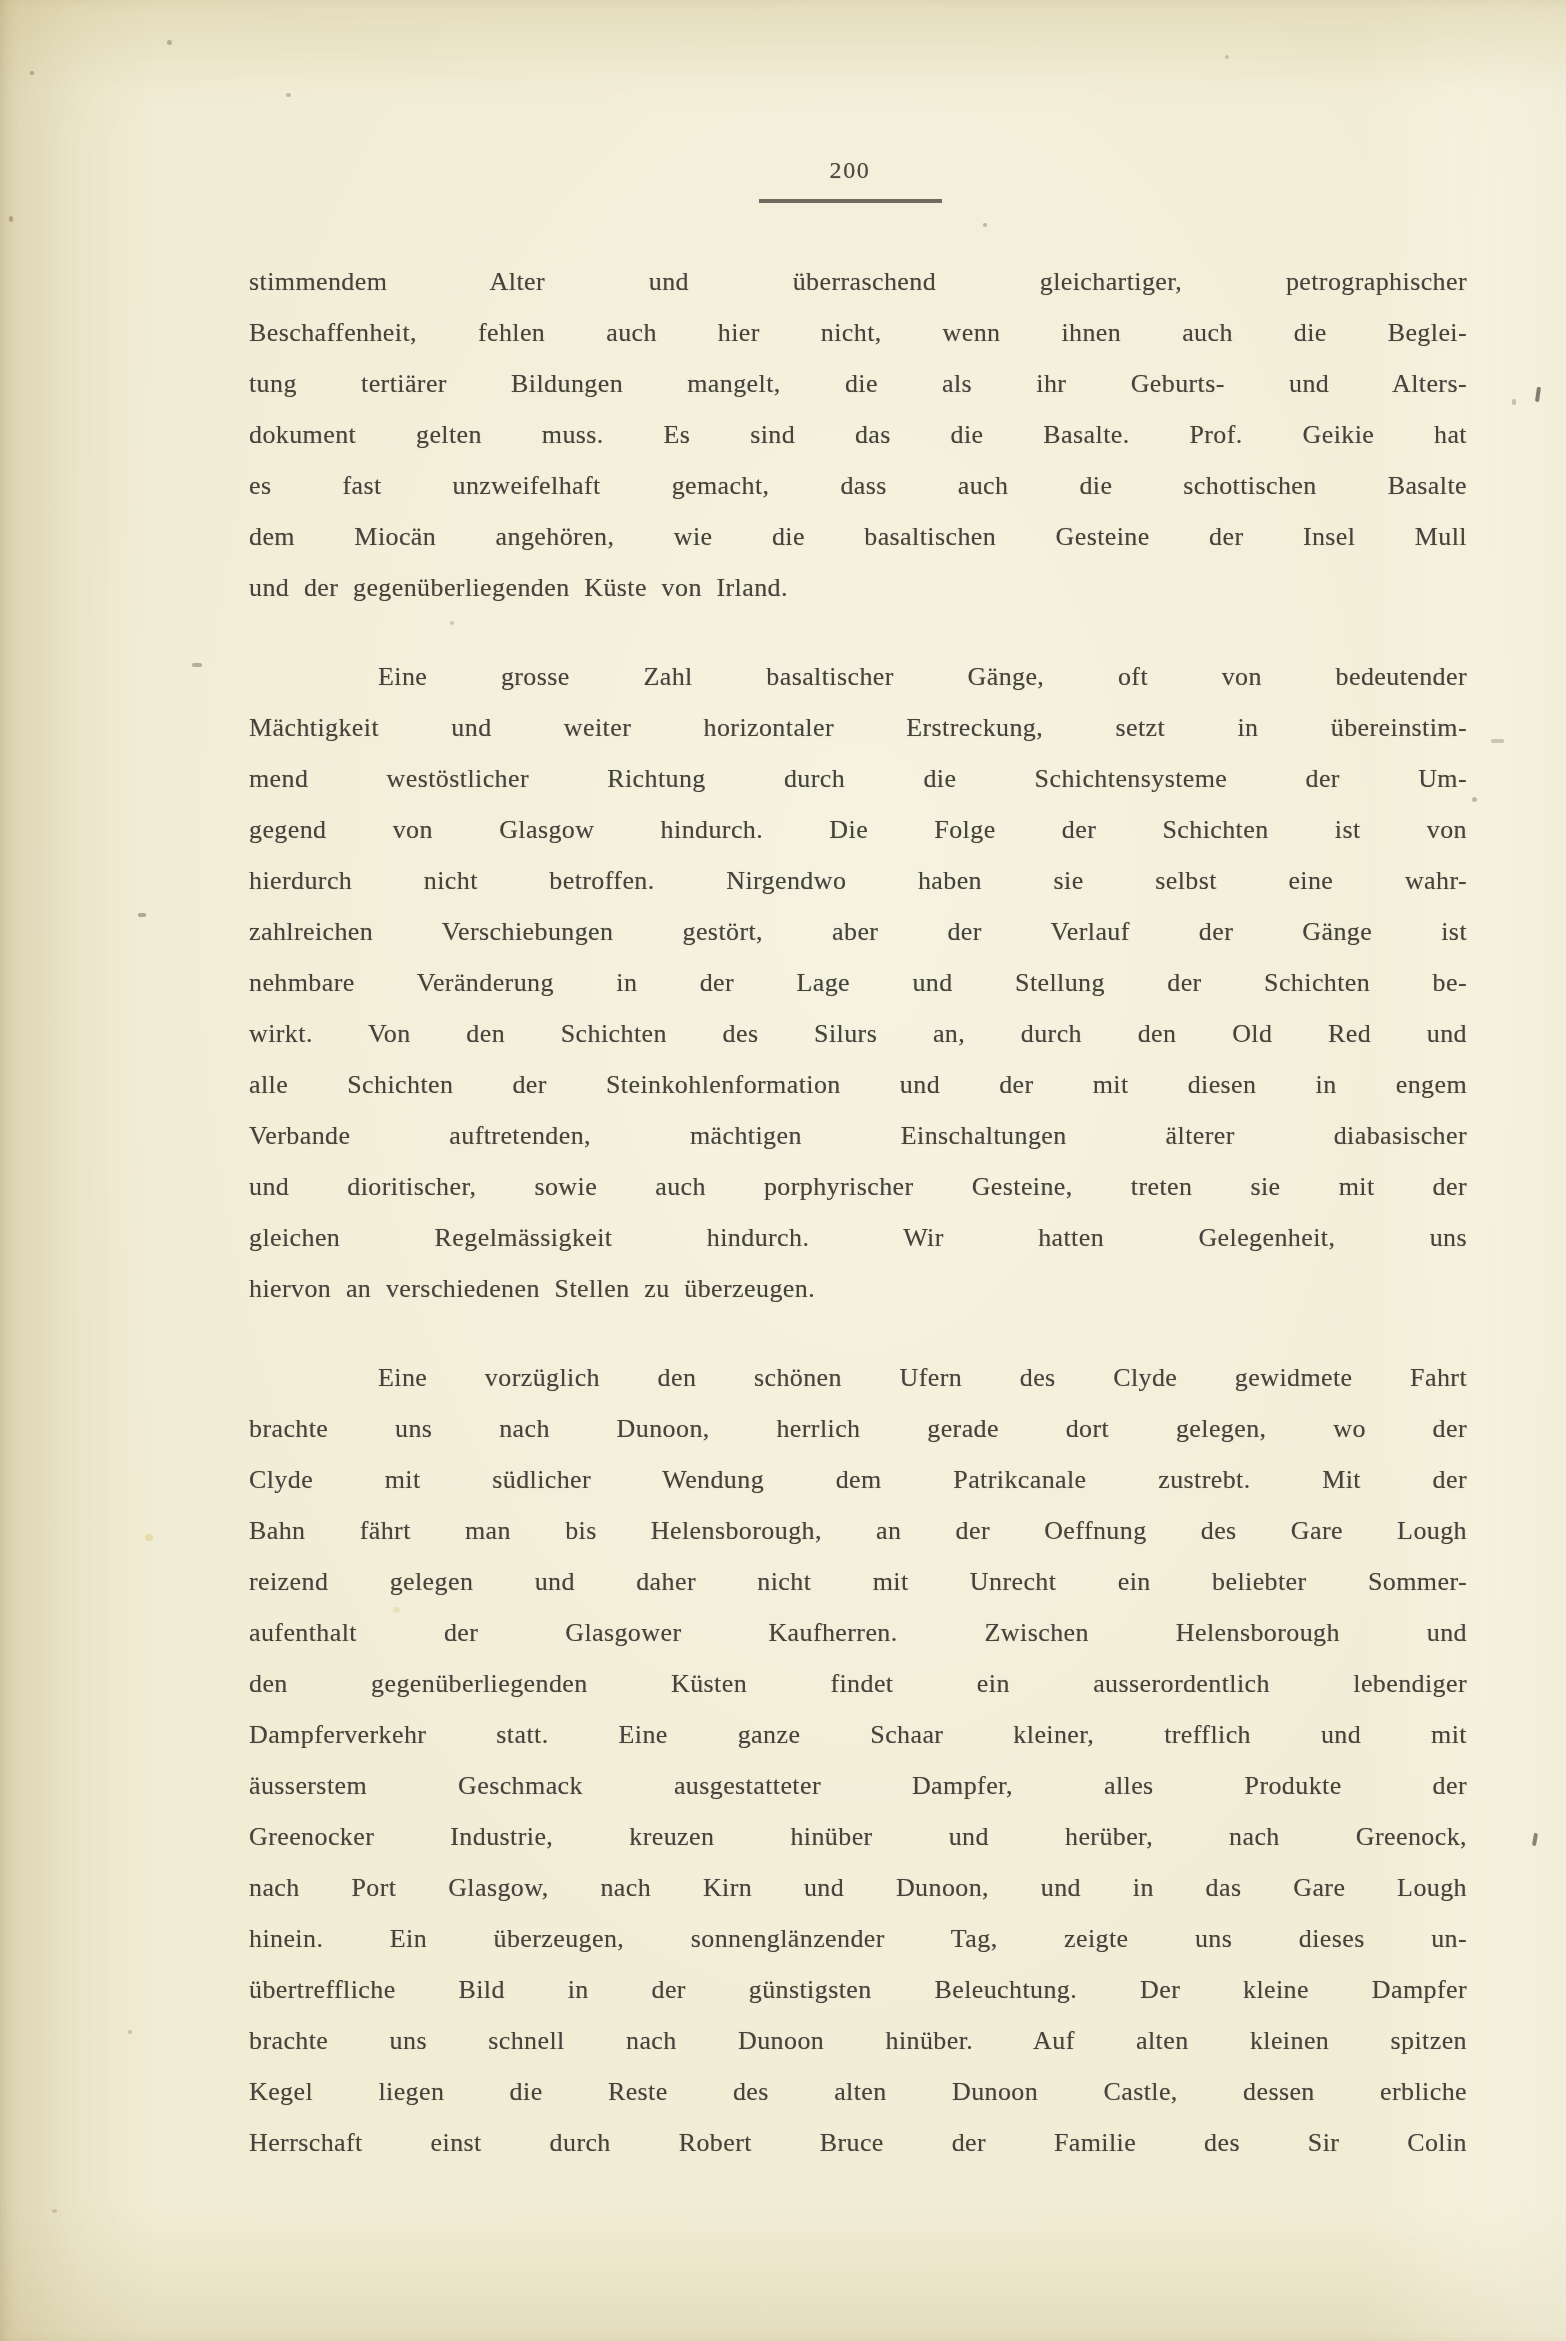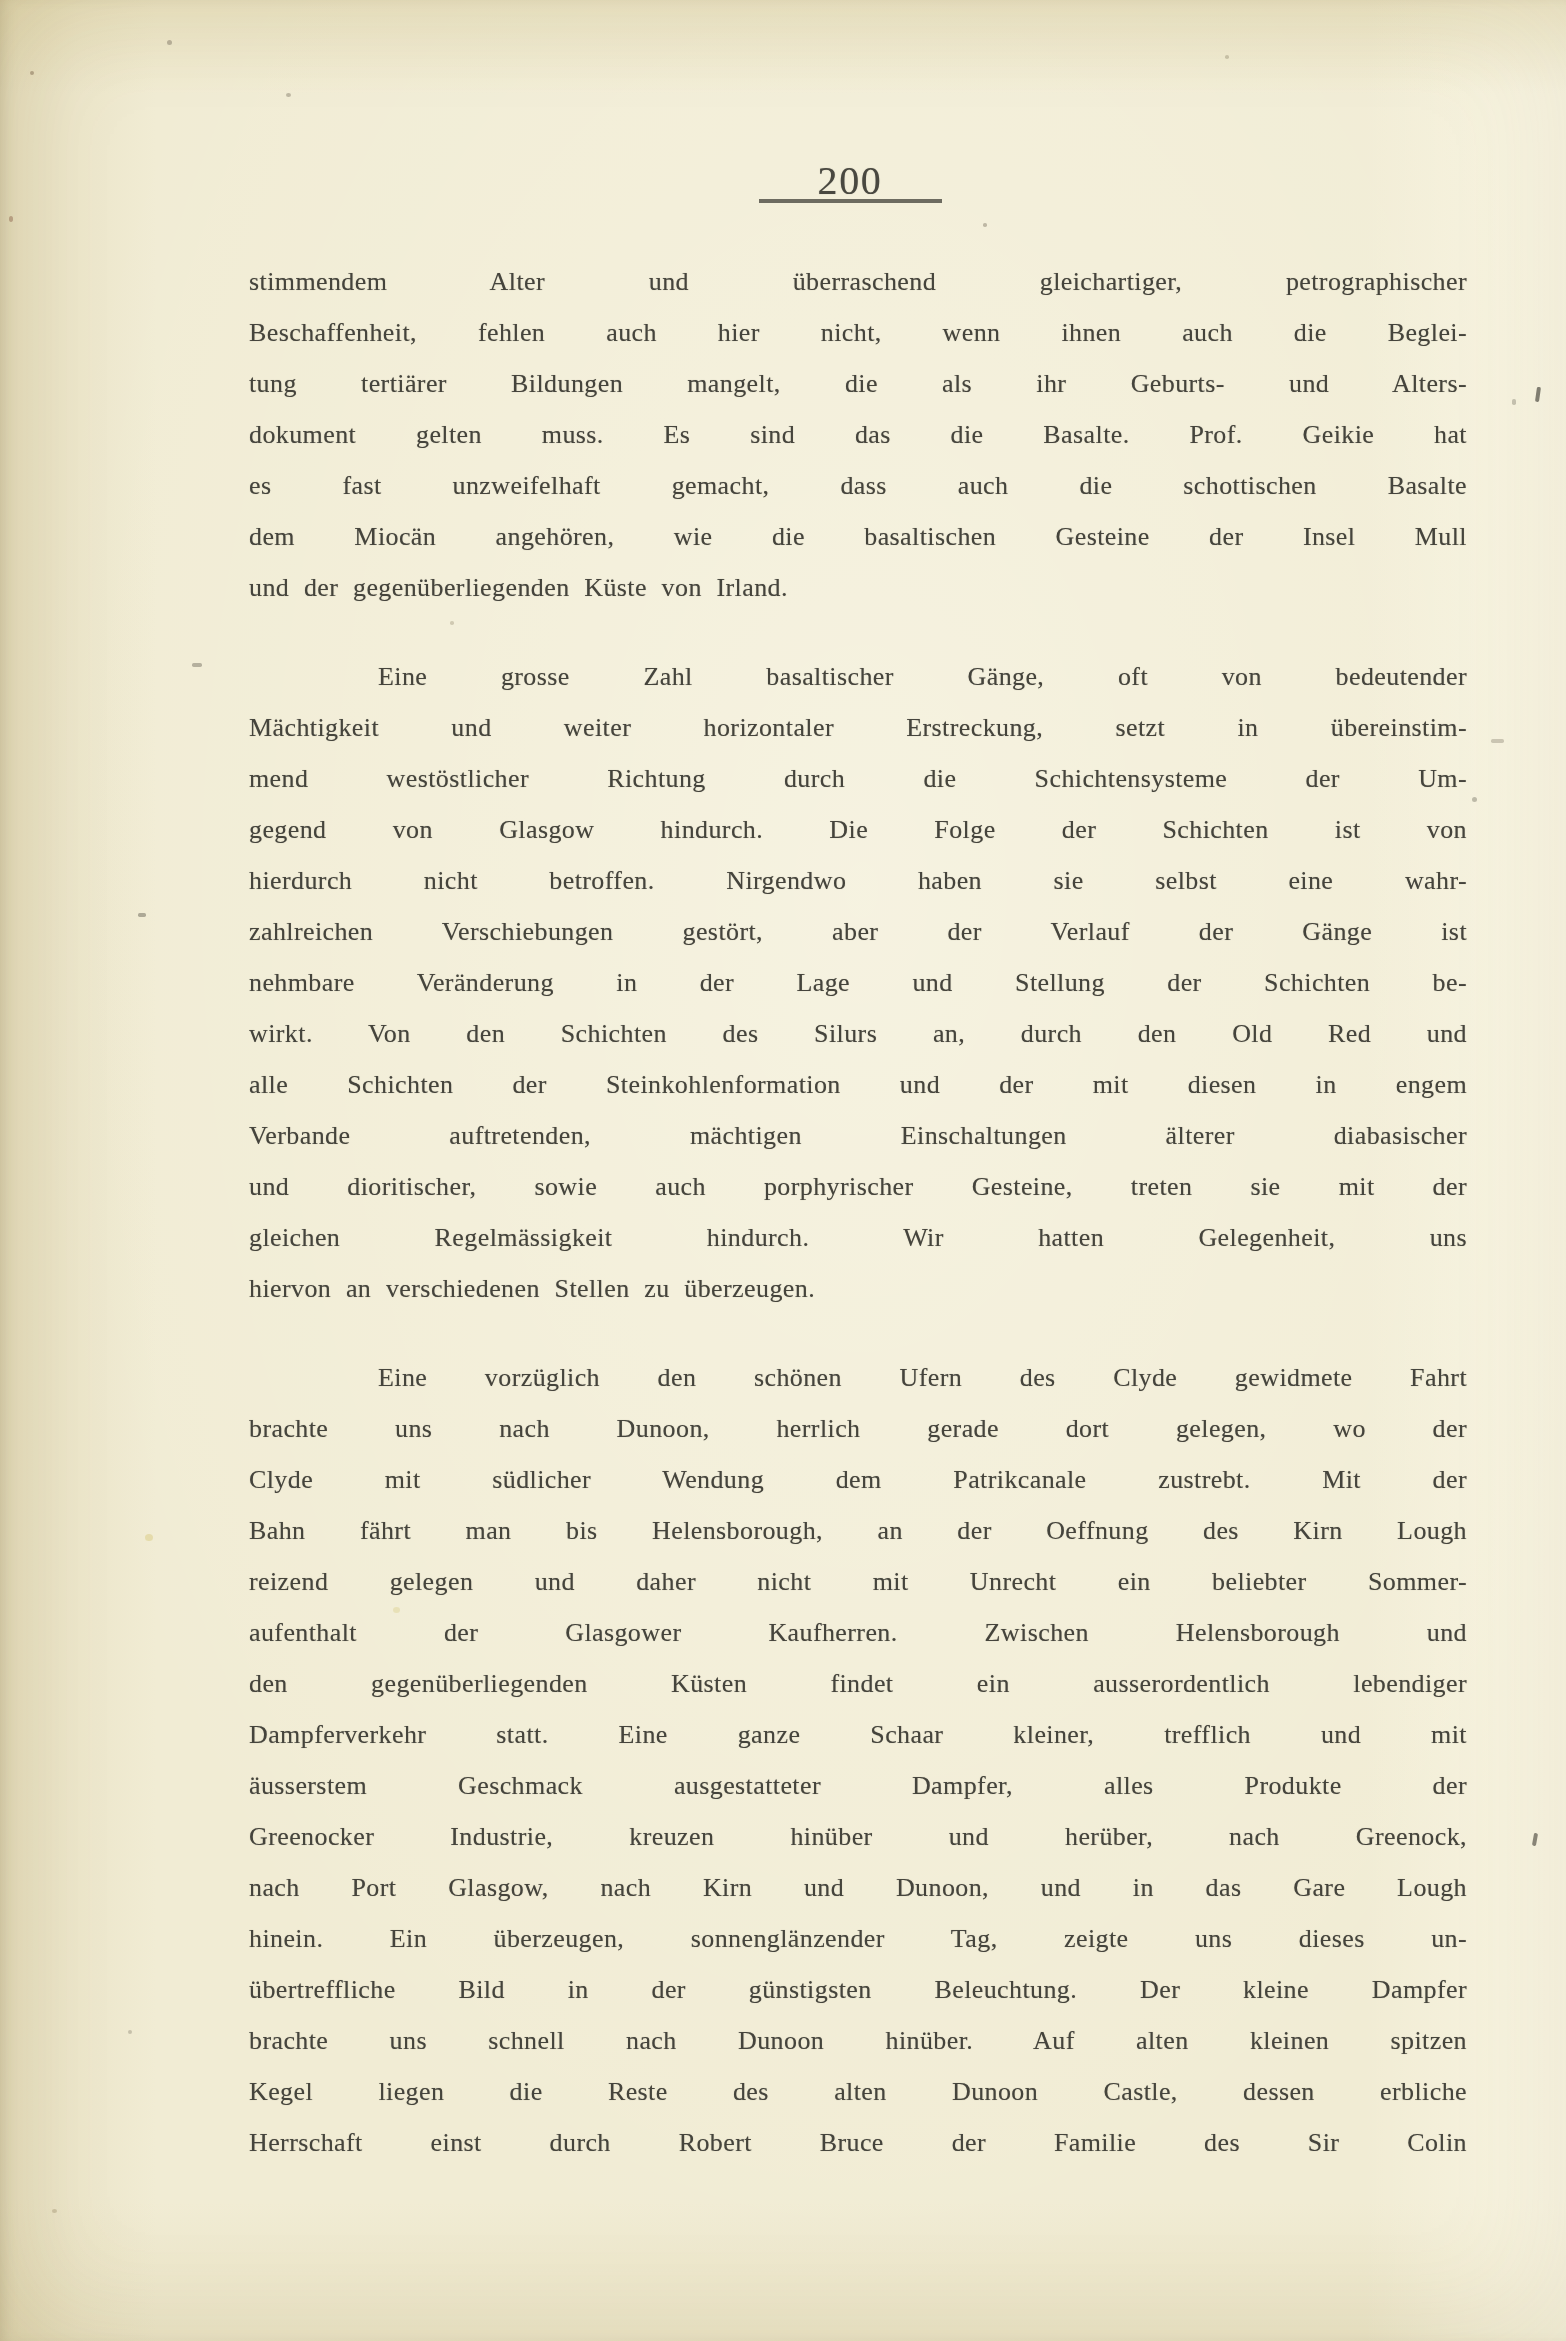--- a/index.html
+++ b/index.html
@@ -21,21 +21,21 @@
       linear-gradient(270deg, rgba(255,252,238,0.55) 0%, rgba(255,252,238,0) 13%),
       linear-gradient(0deg, rgba(203,188,134,0.20) 0%, rgba(203,188,134,0) 6%),
       radial-gradient(ellipse at 55% 38%, rgba(255,255,248,0.35), rgba(255,255,248,0) 70%);
     box-shadow: inset 0 0 121px rgba(140,120,70,0.12), inset 8.6px 0 15.5px -7px rgba(110,92,55,0.22);
   }
   .page-number {
     position: absolute;
     top: 157px;
     left: 850px;
     transform: translateX(-50%);
-    font-size: 40px;
+    font-size: 24px;
     letter-spacing: 1.7px;
     color: #494840;
     text-shadow: 0 0 0.9px rgba(68,66,58,0.45);
   }
   .page-number-rule {
     position: absolute;
     top: 199px;
     left: 759px;
     width: 183px;
     height: 3.5px;
@@ -97,21 +97,21 @@
         <div class="line">alle Schichten der Steinkohlenformation und der mit diesen in engem</div>
         <div class="line">Verbande auftretenden, mächtigen Einschaltungen älterer diabasischer</div>
         <div class="line">und dioritischer, sowie auch porphyrischer Gesteine, treten sie mit der</div>
         <div class="line">gleichen Regelmässigkeit hindurch.  Wir hatten Gelegenheit, uns</div>
         <div class="line end">hiervon an verschiedenen Stellen zu überzeugen.</div>
       </div>
       <div class="paragraph">
         <div class="line indent">Eine vorzüglich den schönen Ufern des Clyde gewidmete Fahrt</div>
         <div class="line">brachte uns nach Dunoon, herrlich gerade dort gelegen, wo der</div>
         <div class="line">Clyde mit südlicher Wendung dem Patrikcanale zustrebt.  Mit der</div>
-        <div class="line">Bahn fährt man bis Helensborough, an der Oeffnung des Kirn Lough</div>
+        <div class="line">Bahn fährt man bis Helensborough, an der Oeffnung des Gare Lough</div>
         <div class="line">reizend gelegen und daher nicht mit Unrecht ein beliebter Sommer-</div>
         <div class="line">aufenthalt der Glasgower Kaufherren.  Zwischen Helensborough und</div>
         <div class="line">den gegenüberliegenden Küsten findet ein ausserordentlich lebendiger</div>
         <div class="line">Dampferverkehr statt.  Eine ganze Schaar kleiner, trefflich und mit</div>
         <div class="line">äusserstem Geschmack ausgestatteter Dampfer, alles Produkte der</div>
         <div class="line">Greenocker Industrie, kreuzen hinüber und herüber, nach Greenock,</div>
         <div class="line">nach Port Glasgow, nach Kirn und Dunoon, und in das Gare Lough</div>
         <div class="line">hinein.  Ein überzeugen, sonnenglänzender Tag, zeigte uns dieses un-</div>
         <div class="line">übertreffliche Bild in der günstigsten Beleuchtung. Der kleine Dampfer</div>
         <div class="line">brachte uns schnell nach Dunoon hinüber.  Auf alten kleinen spitzen</div>

